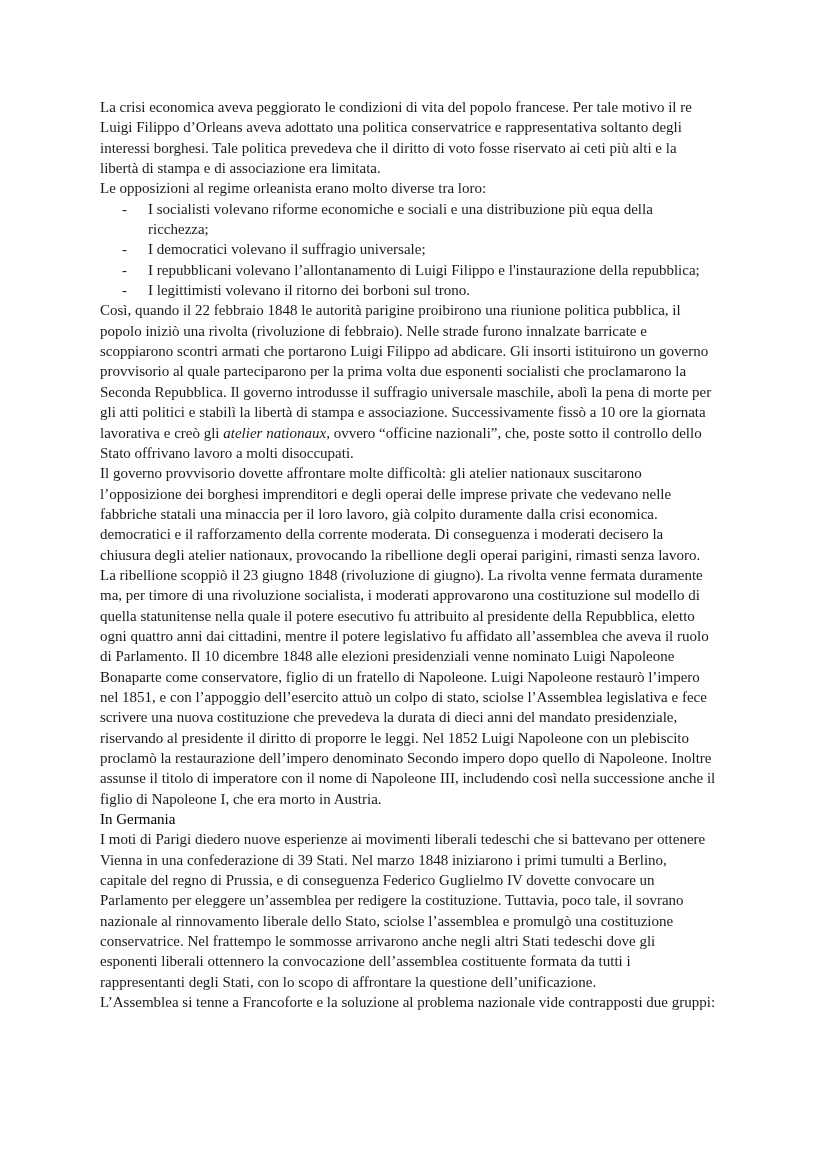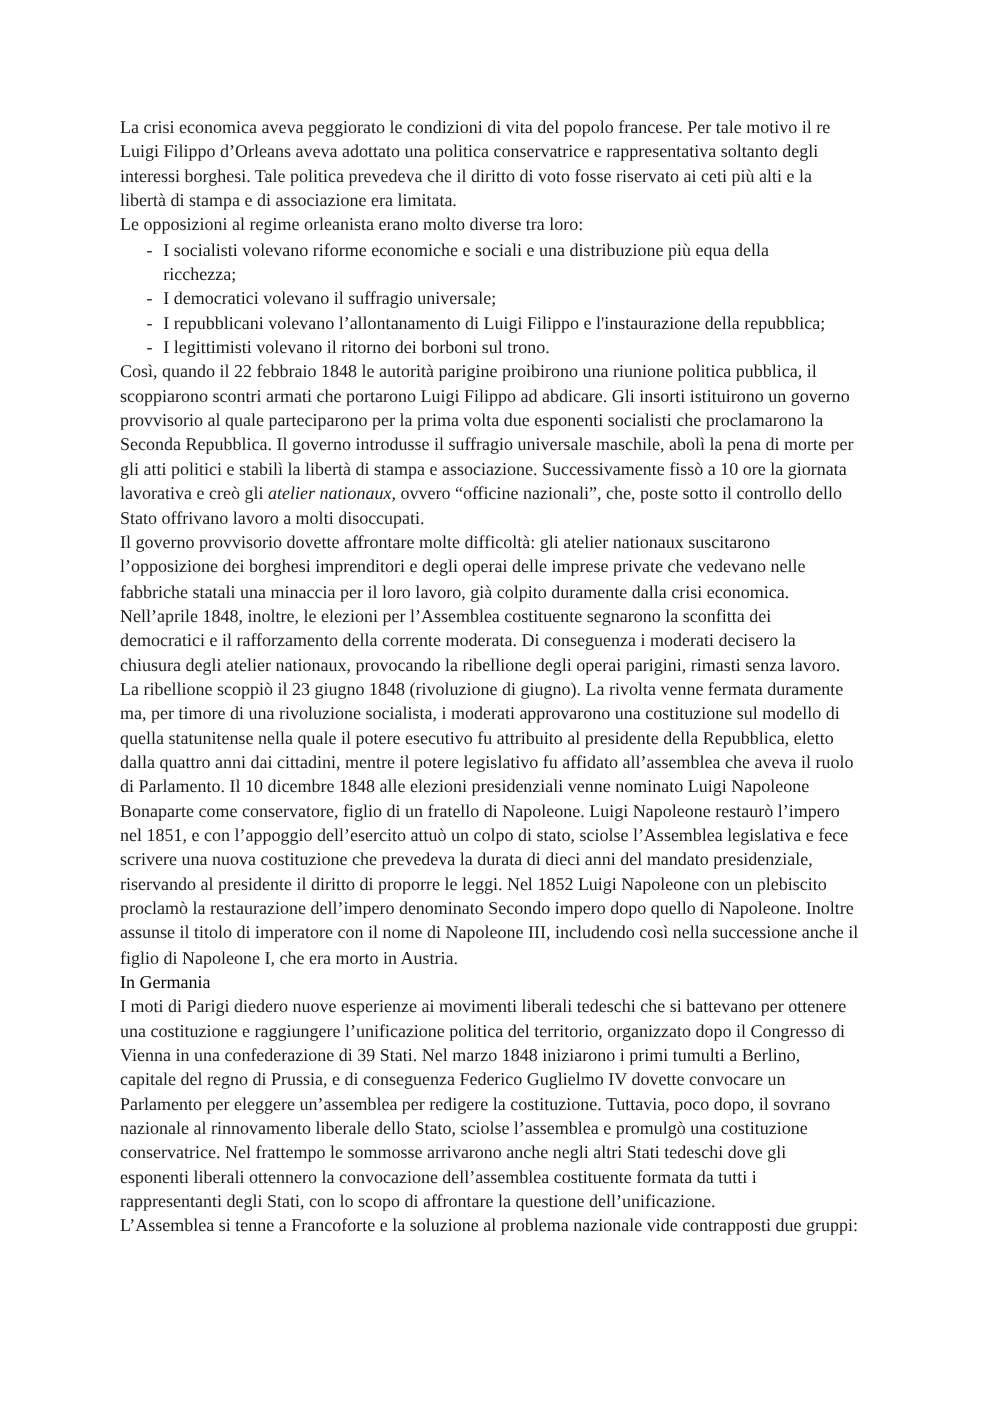--- a/index.html
+++ b/index.html
@@ -5,21 +5,21 @@
   html, body { margin: 0; padding: 0; background: #ffffff; }
   body { width: 828px; height: 1169px; position: relative; overflow: hidden; }
   .page {
     position: absolute; left: 100px; top: 97px; width: 640px;
     font-family: "Liberation Serif", "DejaVu Serif", serif;
     font-size: 15px; line-height: 20.35px; color: #1a1a1a;
   }
   .line { white-space: nowrap; height: 20.35px; }
   .bullet { padding-left: 20px; position: relative; }
   .bullet .dash { position: absolute; left: 22px; }
-  .bullet .btext { margin-left: 16px; display: block; }
+  .bullet .btext { margin-left: 28px; display: block; }
   .heading { color: #000000; }
   em { font-style: italic; text-align: right; }
 </style>
 </head>
 <body>
 
 <div class="page">
   <div>
     <div class="line">La crisi economica aveva peggiorato le condizioni di vita del popolo francese. Per tale motivo il re</div>
     <div class="line">Luigi Filippo d’Orleans aveva adottato una politica conservatrice e rappresentativa soltanto degli</div>
@@ -45,53 +45,52 @@
       <span class="btext">I repubblicani volevano l’allontanamento di Luigi Filippo e l'instaurazione della repubblica;</span>
     </div>
     <div class="line bullet">
       <span class="dash">-</span>
       <span class="btext">I legittimisti volevano il ritorno dei borboni sul trono.</span>
     </div>
   </div>
 
   <div>
     <div class="line">Così, quando il 22 febbraio 1848 le autorità parigine proibirono una riunione politica pubblica, il</div>
+    <div class="line">popolo iniziò una rivolta (rivoluzione di febbraio). Nelle strade furono innalzate barricate e</div>
     <div class="line">scoppiarono scontri armati che portarono Luigi Filippo ad abdicare. Gli insorti istituirono un governo</div>
     <div class="line">provvisorio al quale parteciparono per la prima volta due esponenti socialisti che proclamarono la</div>
     <div class="line">Seconda Repubblica. Il governo introdusse il suffragio universale maschile, abolì la pena di morte per</div>
     <div class="line">gli atti politici e stabilì la libertà di stampa e associazione. Successivamente fissò a 10 ore la giornata</div>
     <div class="line"><span>lavorativa e creò gli </span><em>atelier nationaux,</em><span> ovvero “officine nazionali”, che, poste sotto il controllo dello</span></div>
     <div class="line">Stato offrivano lavoro a molti disoccupati.</div>
     <div class="line">Il governo provvisorio dovette affrontare molte difficoltà: gli atelier nationaux suscitarono</div>
     <div class="line">l’opposizione dei borghesi imprenditori e degli operai delle imprese private che vedevano nelle</div>
     <div class="line">fabbriche statali una minaccia per il loro lavoro, già colpito duramente dalla crisi economica.</div>
-    <div class="line">Nell’aprile 1848, inoltre, le elezioni per l’Assemblea costituente segnarono la sconfitta dei</div>
     <div class="line">democratici e il rafforzamento della corrente moderata. Di conseguenza i moderati decisero la</div>
     <div class="line">chiusura degli atelier nationaux, provocando la ribellione degli operai parigini, rimasti senza lavoro.</div>
     <div class="line">La ribellione scoppiò il 23 giugno 1848 (rivoluzione di giugno). La rivolta venne fermata duramente</div>
     <div class="line">ma, per timore di una rivoluzione socialista, i moderati approvarono una costituzione sul modello di</div>
     <div class="line">quella statunitense nella quale il potere esecutivo fu attribuito al presidente della Repubblica, eletto</div>
-    <div class="line">dalla quattro anni dai cittadini, mentre il potere legislativo fu affidato all’assemblea che aveva il ruolo</div>
+    <div class="line">ogni quattro anni dai cittadini, mentre il potere legislativo fu affidato all’assemblea che aveva il ruolo</div>
     <div class="line">di Parlamento. Il 10 dicembre 1848 alle elezioni presidenziali venne nominato Luigi Napoleone</div>
     <div class="line">Bonaparte come conservatore, figlio di un fratello di Napoleone. Luigi Napoleone restaurò l’impero</div>
     <div class="line">nel 1851, e con l’appoggio dell’esercito attuò un colpo di stato, sciolse l’Assemblea legislativa e fece</div>
     <div class="line">scrivere una nuova costituzione che prevedeva la durata di dieci anni del mandato presidenziale,</div>
     <div class="line">riservando al presidente il diritto di proporre le leggi. Nel 1852 Luigi Napoleone con un plebiscito</div>
     <div class="line">proclamò la restaurazione dell’impero denominato Secondo impero dopo quello di Napoleone. Inoltre</div>
     <div class="line">assunse il titolo di imperatore con il nome di Napoleone III, includendo così nella successione anche il</div>
     <div class="line">figlio di Napoleone I, che era morto in Austria.</div>
   </div>
 
   <div class="line heading">In Germania</div>
 
   <div>
     <div class="line">I moti di Parigi diedero nuove esperienze ai movimenti liberali tedeschi che si battevano per ottenere</div>
-    <div class="line">una costituzione e raggiungere l’unificazione politica del territorio, organizzato dopo il Congresso di</div>
     <div class="line">Vienna in una confederazione di 39 Stati. Nel marzo 1848 iniziarono i primi tumulti a Berlino,</div>
     <div class="line">capitale del regno di Prussia, e di conseguenza Federico Guglielmo IV dovette convocare un</div>
-    <div class="line">Parlamento per eleggere un’assemblea per redigere la costituzione. Tuttavia, poco dopo, il sovrano</div>
+    <div class="line">Parlamento per eleggere un’assemblea per redigere la costituzione. Tuttavia, poco tale, il sovrano</div>
     <div class="line">nazionale al rinnovamento liberale dello Stato, sciolse l’assemblea e promulgò una costituzione</div>
     <div class="line">conservatrice. Nel frattempo le sommosse arrivarono anche negli altri Stati tedeschi dove gli</div>
     <div class="line">esponenti liberali ottennero la convocazione dell’assemblea costituente formata da tutti i</div>
     <div class="line">rappresentanti degli Stati, con lo scopo di affrontare la questione dell’unificazione.</div>
     <div class="line">L’Assemblea si tenne a Francoforte e la soluzione al problema nazionale vide contrapposti due gruppi:</div>
   </div>
 </div>
 
 </body></html>

